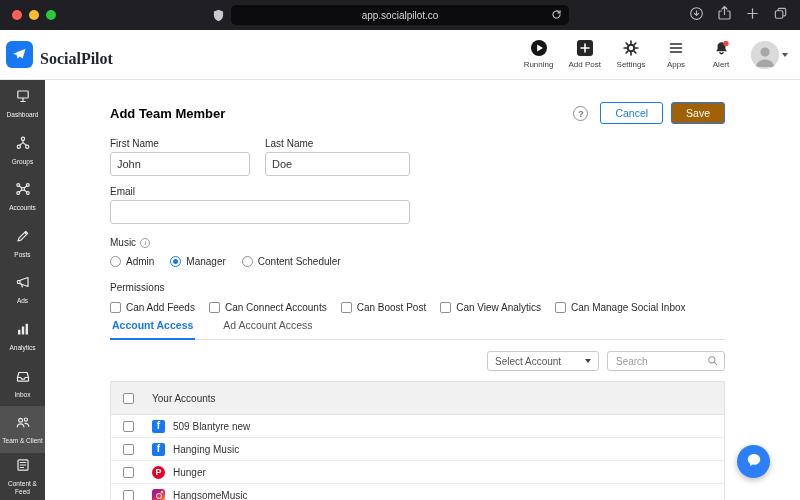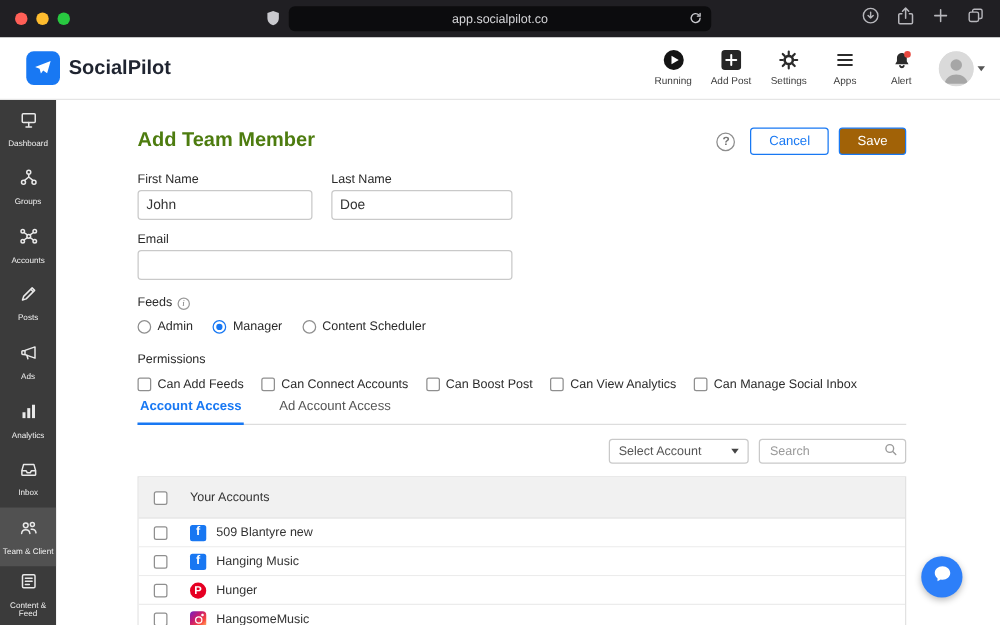--- a/index.html
+++ b/index.html
@@ -12,42 +12,42 @@
   .dot{width:10px;height:10px;border-radius:50%;}
   .dot.r{background:#ff5f57}.dot.y{background:#febc2e}.dot.g{background:#28c840}
   .shield-wrap{position:absolute;left:213px;top:8px;}
   .url-pill{position:absolute;left:231px;top:5px;width:338px;height:20px;background:#0c0c0e;border-radius:5px;
     display:flex;align-items:center;justify-content:center;color:#d6d6d9;font-size:10px;}
   .pill-refresh{position:absolute;right:7px;top:4px;}
   .browser-right{position:absolute;right:12px;top:0;height:30px;display:flex;align-items:center;gap:13px;}
 
   
   .app-header{position:absolute;left:0;top:30px;width:800px;height:50px;background:#fff;border-bottom:1px solid #e5e5e5;}
-  .brand{position:absolute;left:21px;top:11px;display:flex;align-items:center;gap:7px;cursor:pointer;}
+  .brand{position:absolute;left:6px;top:11px;display:flex;align-items:flex-end;gap:7px;cursor:pointer;font-family:Liberation Serif, serif;}
   .brand-logo{width:27px;height:27px;border-radius:6px;background:#1878f3;display:flex;align-items:center;justify-content:center;}
   .brand-name{font-size:16px;font-weight:bold;color:#1f2430;}
   .header-actions{position:absolute;right:12px;top:9px;display:flex;align-items:flex-start;gap:15px;}
   .h-action{display:flex;flex-direction:column;align-items:center;gap:3px;font-size:8px;color:#3c3c3c;cursor:pointer;min-width:30px;}
   .h-icon{height:18px;display:flex;align-items:center;justify-content:center;}
   .avatar-group{display:flex;align-items:center;gap:3px;margin-top:2px;cursor:pointer;}
   .avatar{width:28px;height:28px;border-radius:50%;overflow:hidden;background:#dcdcdc;}
   .caret-down{width:0;height:0;border-left:3.5px solid transparent;border-right:3.5px solid transparent;border-top:4px solid #555;}
 
   
   .sidebar{position:absolute;left:0;top:80px;width:45px;height:420px;background:#3b3b3b;display:flex;flex-direction:column;}
   .s-item{height:46.6px;display:flex;flex-direction:column;align-items:center;justify-content:center;gap:3px;cursor:pointer;}
   .s-item.active{background:#515151;}
   .s-label{font-size:6.5px;color:#f2f2f2;text-align:center;line-height:1.15;width:43px;}
 
   
   .main{position:absolute;left:45px;top:80px;right:0;bottom:0;background:#fff;overflow:hidden;}
   .content{margin:22px 75px 0 65px;width:615px;}
 
   .title-row{display:flex;align-items:center;justify-content:space-between;margin-bottom:12px;}
-  .page-title{font-size:16px;font-weight:bold;color:#4d7c0f;}
+  .page-title{font-size:13px;font-weight:bold;color:#000000;}
   .title-actions{display:flex;align-items:center;gap:8px;}
   .help-circle{width:15px;height:15px;border:1.2px solid #8d8d8d;border-radius:50%;display:flex;align-items:center;justify-content:center;
     color:#777;font-size:9.5px;font-weight:bold;margin-right:4px;cursor:pointer;}
   .help-circle::after{content:"?";}
   .btn{font-size:10.5px;padding:4px 14px;border-radius:3px;border:1px solid #1878f3;cursor:pointer;font-family:inherit;}
   .btn-cancel{background:#fff;color:#1878f3;}
   .btn-save{background:#a16207;color:#fff;}
 
   .f-label{font-size:10px;color:#2b2b2b;margin:10px 0 3px;}
   .f-label.first{margin-top:2px;}
@@ -317,21 +317,21 @@
         <input class="ti" type="text" value="Doe" style="">
       </div>
     </div>
 
     <div class="email-col">
       <div class="f-label">Email</div>
       <input class="ti" type="text" value="" style="">
     </div>
 
     <div class="role-label-row">
-      <span class="f-label" style="margin:0">Feeds</span>
+      <span class="f-label" style="margin:0">Music</span>
       <span class="info-circle"></span>
     </div>
     <div class="opt-row">
       <label class="opt">
         <span class="radio"></span>
         <span class="opt-label">Admin</span>
       </label>
       <label class="opt">
         <span class="radio checked"></span>
         <span class="opt-label">Manager</span>

